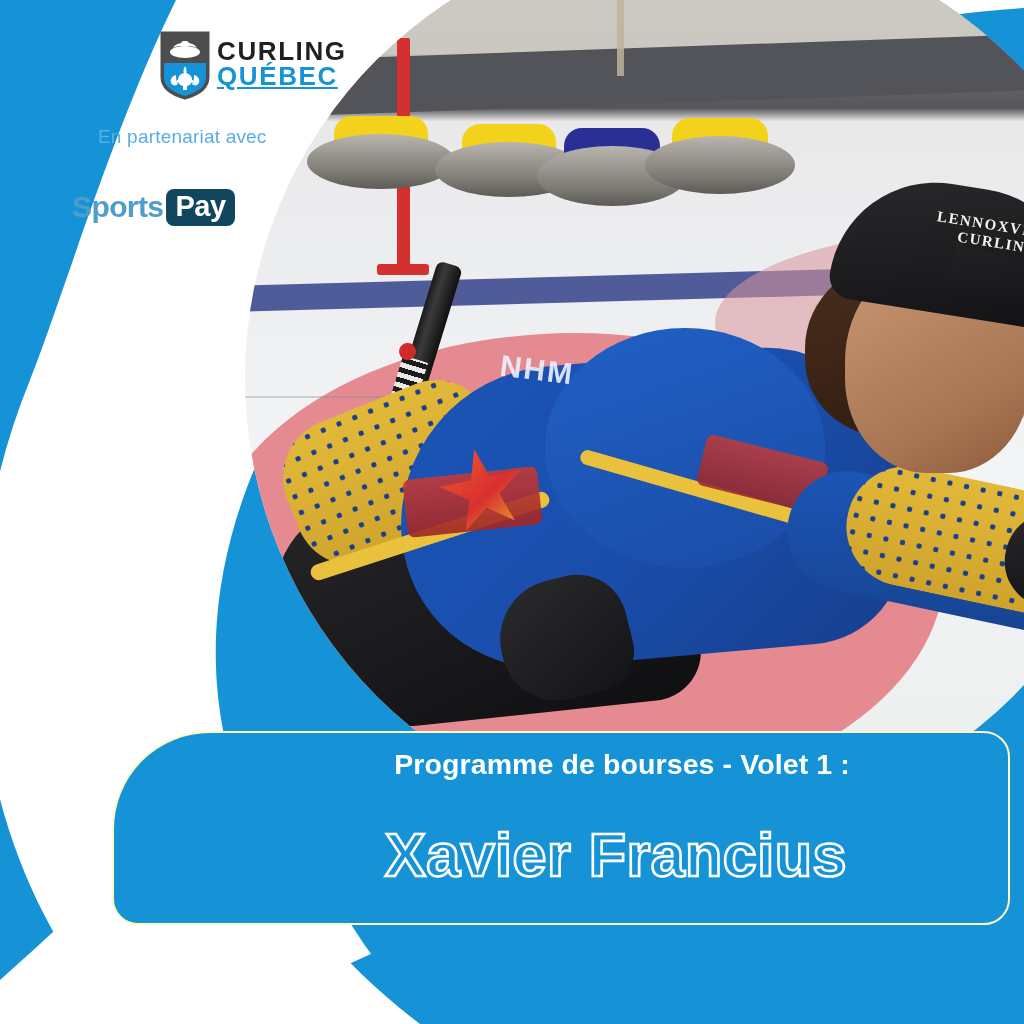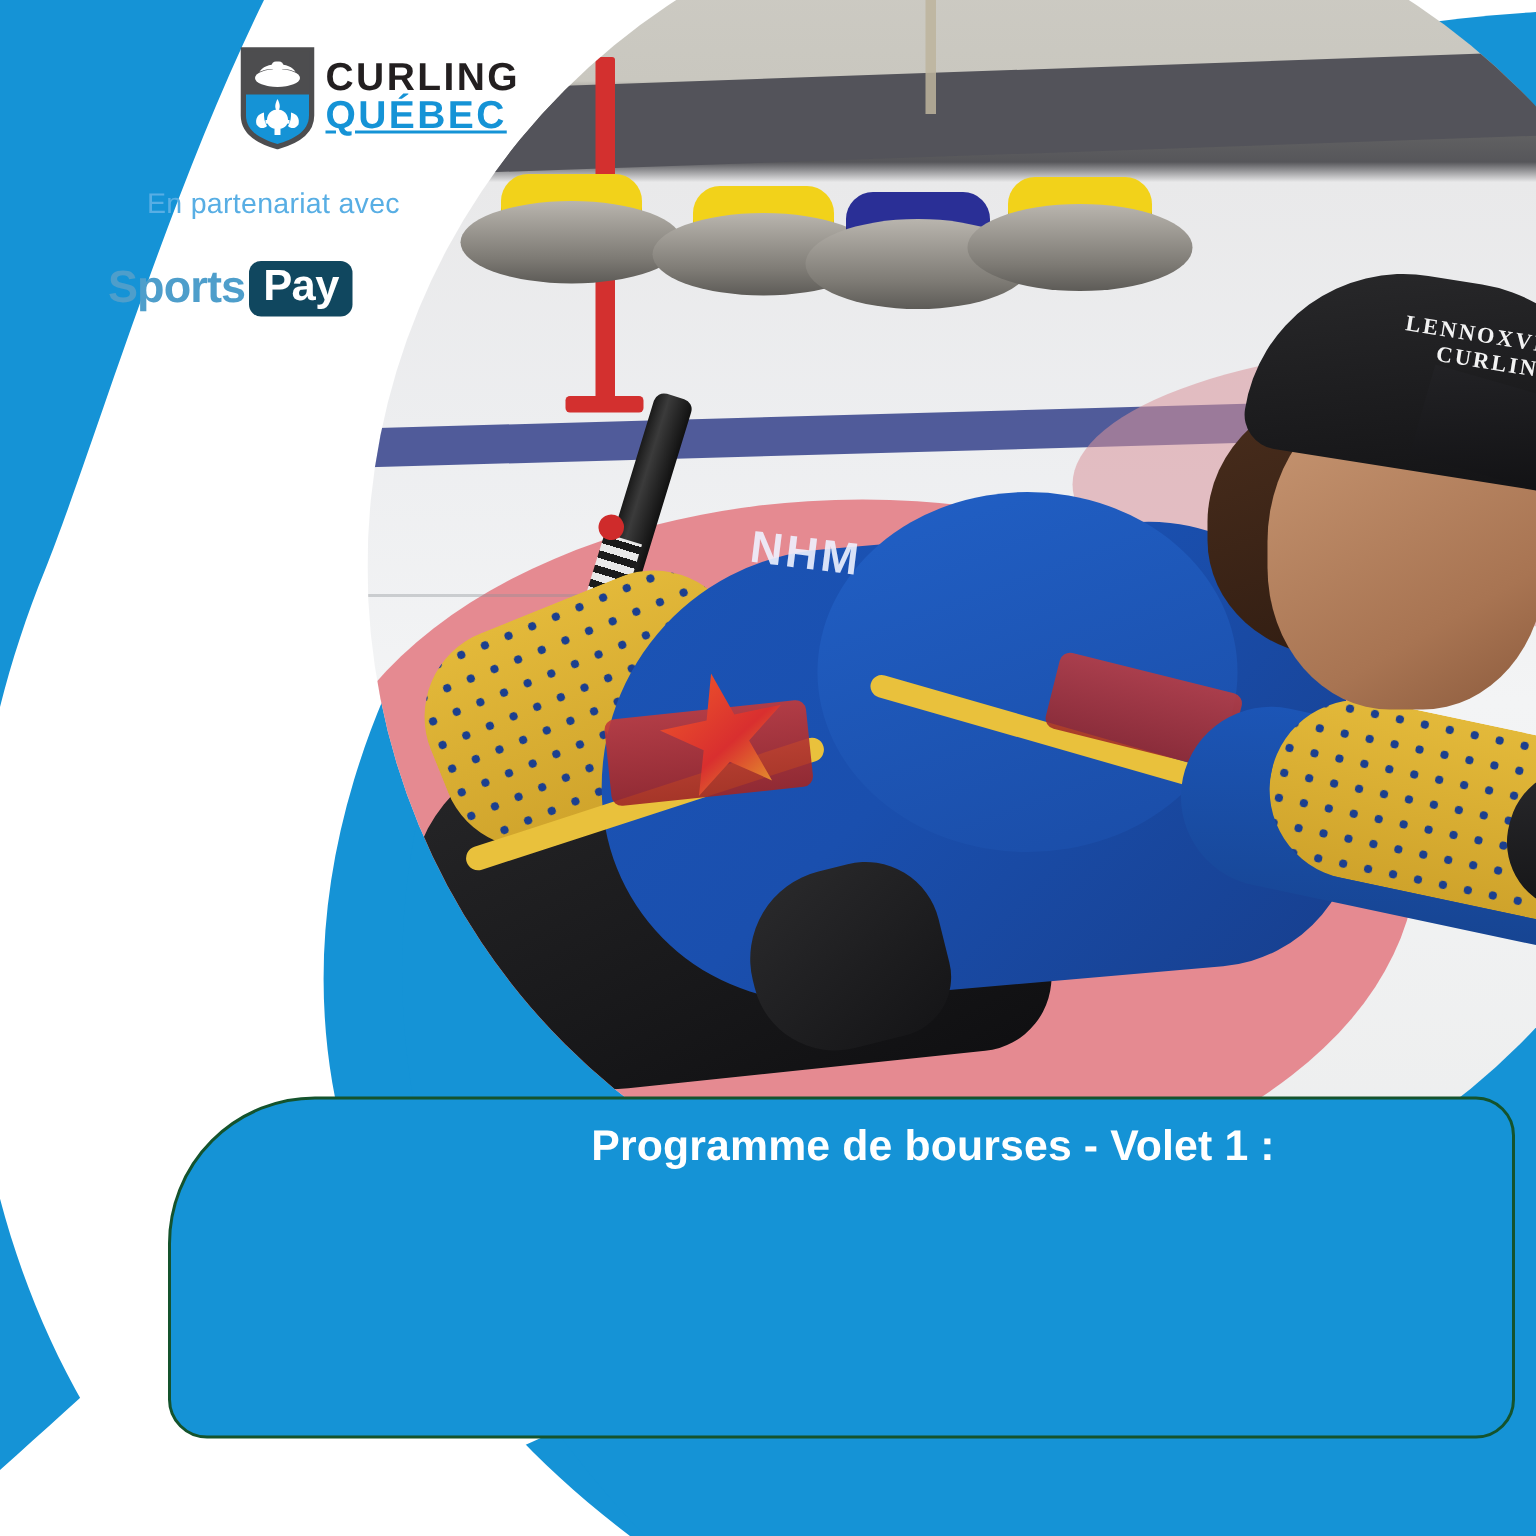--- a/index.html
+++ b/index.html
@@ -208,23 +208,23 @@
     position:absolute;left:760px;top:585px;width:95px;height:95px;
     border-radius:46px;
     background:linear-gradient(160deg,#2a2a2d,#121214);
     transform:rotate(16deg);
   }
 
   
   .banner{
     position:absolute;
     left:112px;top:731px;
-    width:898px;height:228px;
+    width:898px;height:194px;
     background:#1593D6;
-    border:2px solid #14532d;
+    border:2px solid #fef9c3;
     border-radius:98px 26px 26px 26px;
     box-sizing:border-box;
   }
   .banner-title{
     position:absolute;right:26px;top:14px;
     width:720px;
     text-align:center;
     color:#ffffff;
     font-size:28.5px;
     font-weight:700;
@@ -270,21 +270,21 @@
   .partner-label{
     position:absolute;left:98px;top:126px;
     color:#58AEE4;
     font-size:19px;
     font-weight:500;
     letter-spacing:.2px;
     font-family:"Liberation Sans",sans-serif;
   }
 
   .sportspay{
-    position:absolute;left:72px;top:175px;
+    position:absolute;left:72px;top:190px;
     height:34px;
     display:flex;align-items:center;
   }
   .sp-sports{
     color:#4E9ECB;font-size:30px;font-weight:800;letter-spacing:-.6px;
     font-family:"Liberation Sans",sans-serif;
   }
   .sp-pay{
     background:#10475F;color:#ffffff;
     font-size:29px;font-weight:800;letter-spacing:-.4px;
@@ -429,15 +429,16 @@
     <div class="sportspay">
       <span class="sp-sports">Sports</span>
       <span class="sp-pay">Pay</span>
     </div>
   </div>
 
   <div class="banner">
     <div class="banner-title">
       <div>Programme de bourses - Volet 1 :</div>
     </div>
+    <div class="banner-name">Xavier Francius</div>
   </div>
 
 </div>
 
 </body></html>

